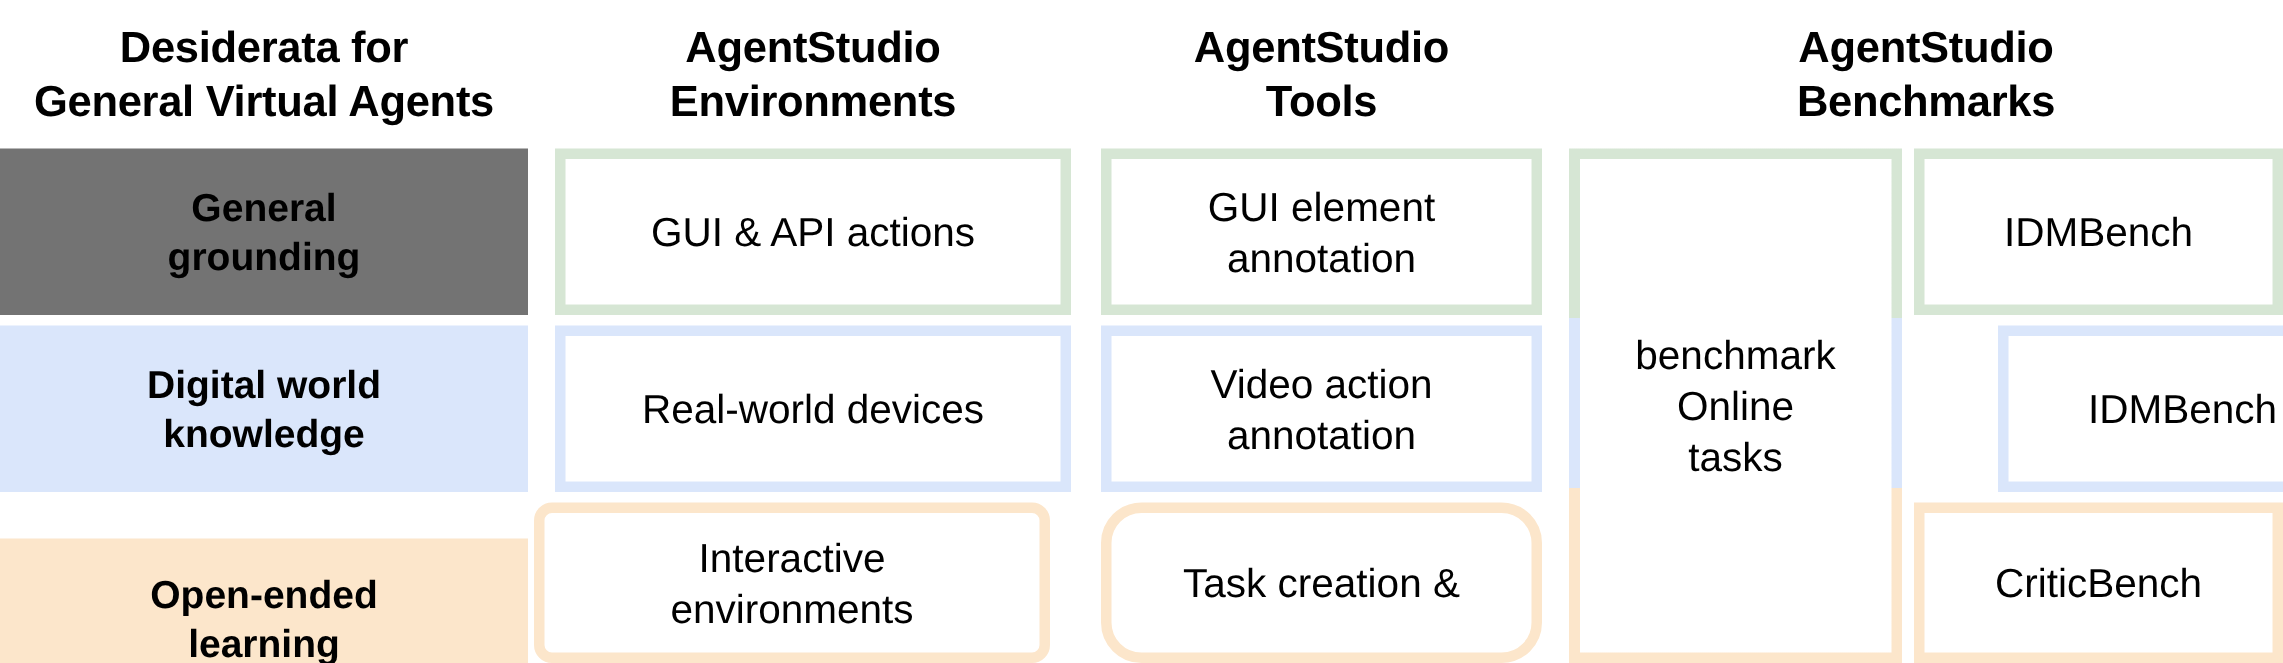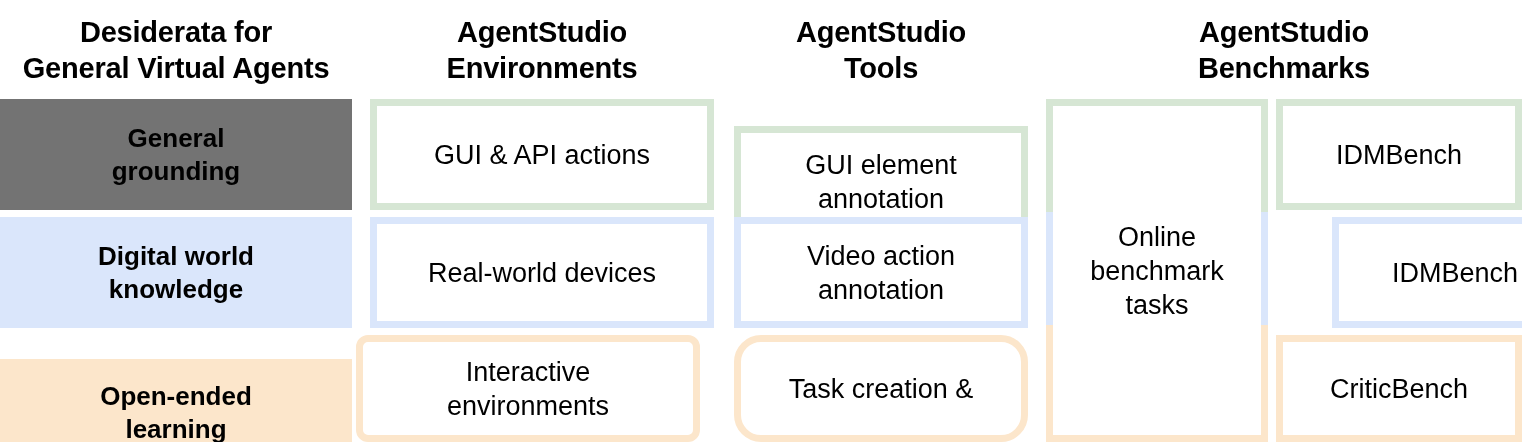--- a/index.html
+++ b/index.html
@@ -146,21 +146,21 @@
     </div>
   </div>
 
   <div class="cell outline" style="left:356px; top:335px; width:344px; height:107px; border-color:#FCE6CB;border-radius:12px;">
     <div>
       <span class="tl">Interactive</span>
       <span class="tl">environments</span>
     </div>
   </div>
 
-  <div class="cell outline" style="left:734px; top:99px; width:294px; height:111px; border-color:#D6E6D4;margin-top:27px;">
+  <div class="cell outline" style="left:734px; top:99px; width:294px; height:111px; border-color:#D6E6D4;">
     <div>
       <span class="tl">GUI element</span>
       <span class="tl">annotation</span>
     </div>
   </div>
 
   <div class="cell outline" style="left:734px; top:217px; width:294px; height:111px; border-color:#DAE6FB;">
     <div>
       <span class="tl">Video action</span>
       <span class="tl">annotation</span>
@@ -168,22 +168,22 @@
   </div>
 
   <div class="cell outline" style="left:734px; top:335px; width:294px; height:107px; border-color:#FCE6CB;border-radius:27px;">
     <div>
       <span class="tl">Task creation &amp;</span>
     </div>
   </div>
 
   <div class="tallbox" style="left:1046px; top:99px; width:222px; height:343px; --c1:#D6E6D4; --c2:#DAE6FB; --c3:#FCE6CB;">
     <div>
+      <span class="tl">benchmark</span>
       <span class="tl">Online</span>
-      <span class="tl">benchmark</span>
       <span class="tl">tasks</span>
     </div>
   </div>
 
   <div class="cell outline" style="left:1276px; top:99px; width:246px; height:111px; border-color:#D6E6D4;">
     <div>
       <span class="tl">IDMBench</span>
     </div>
   </div>
 

